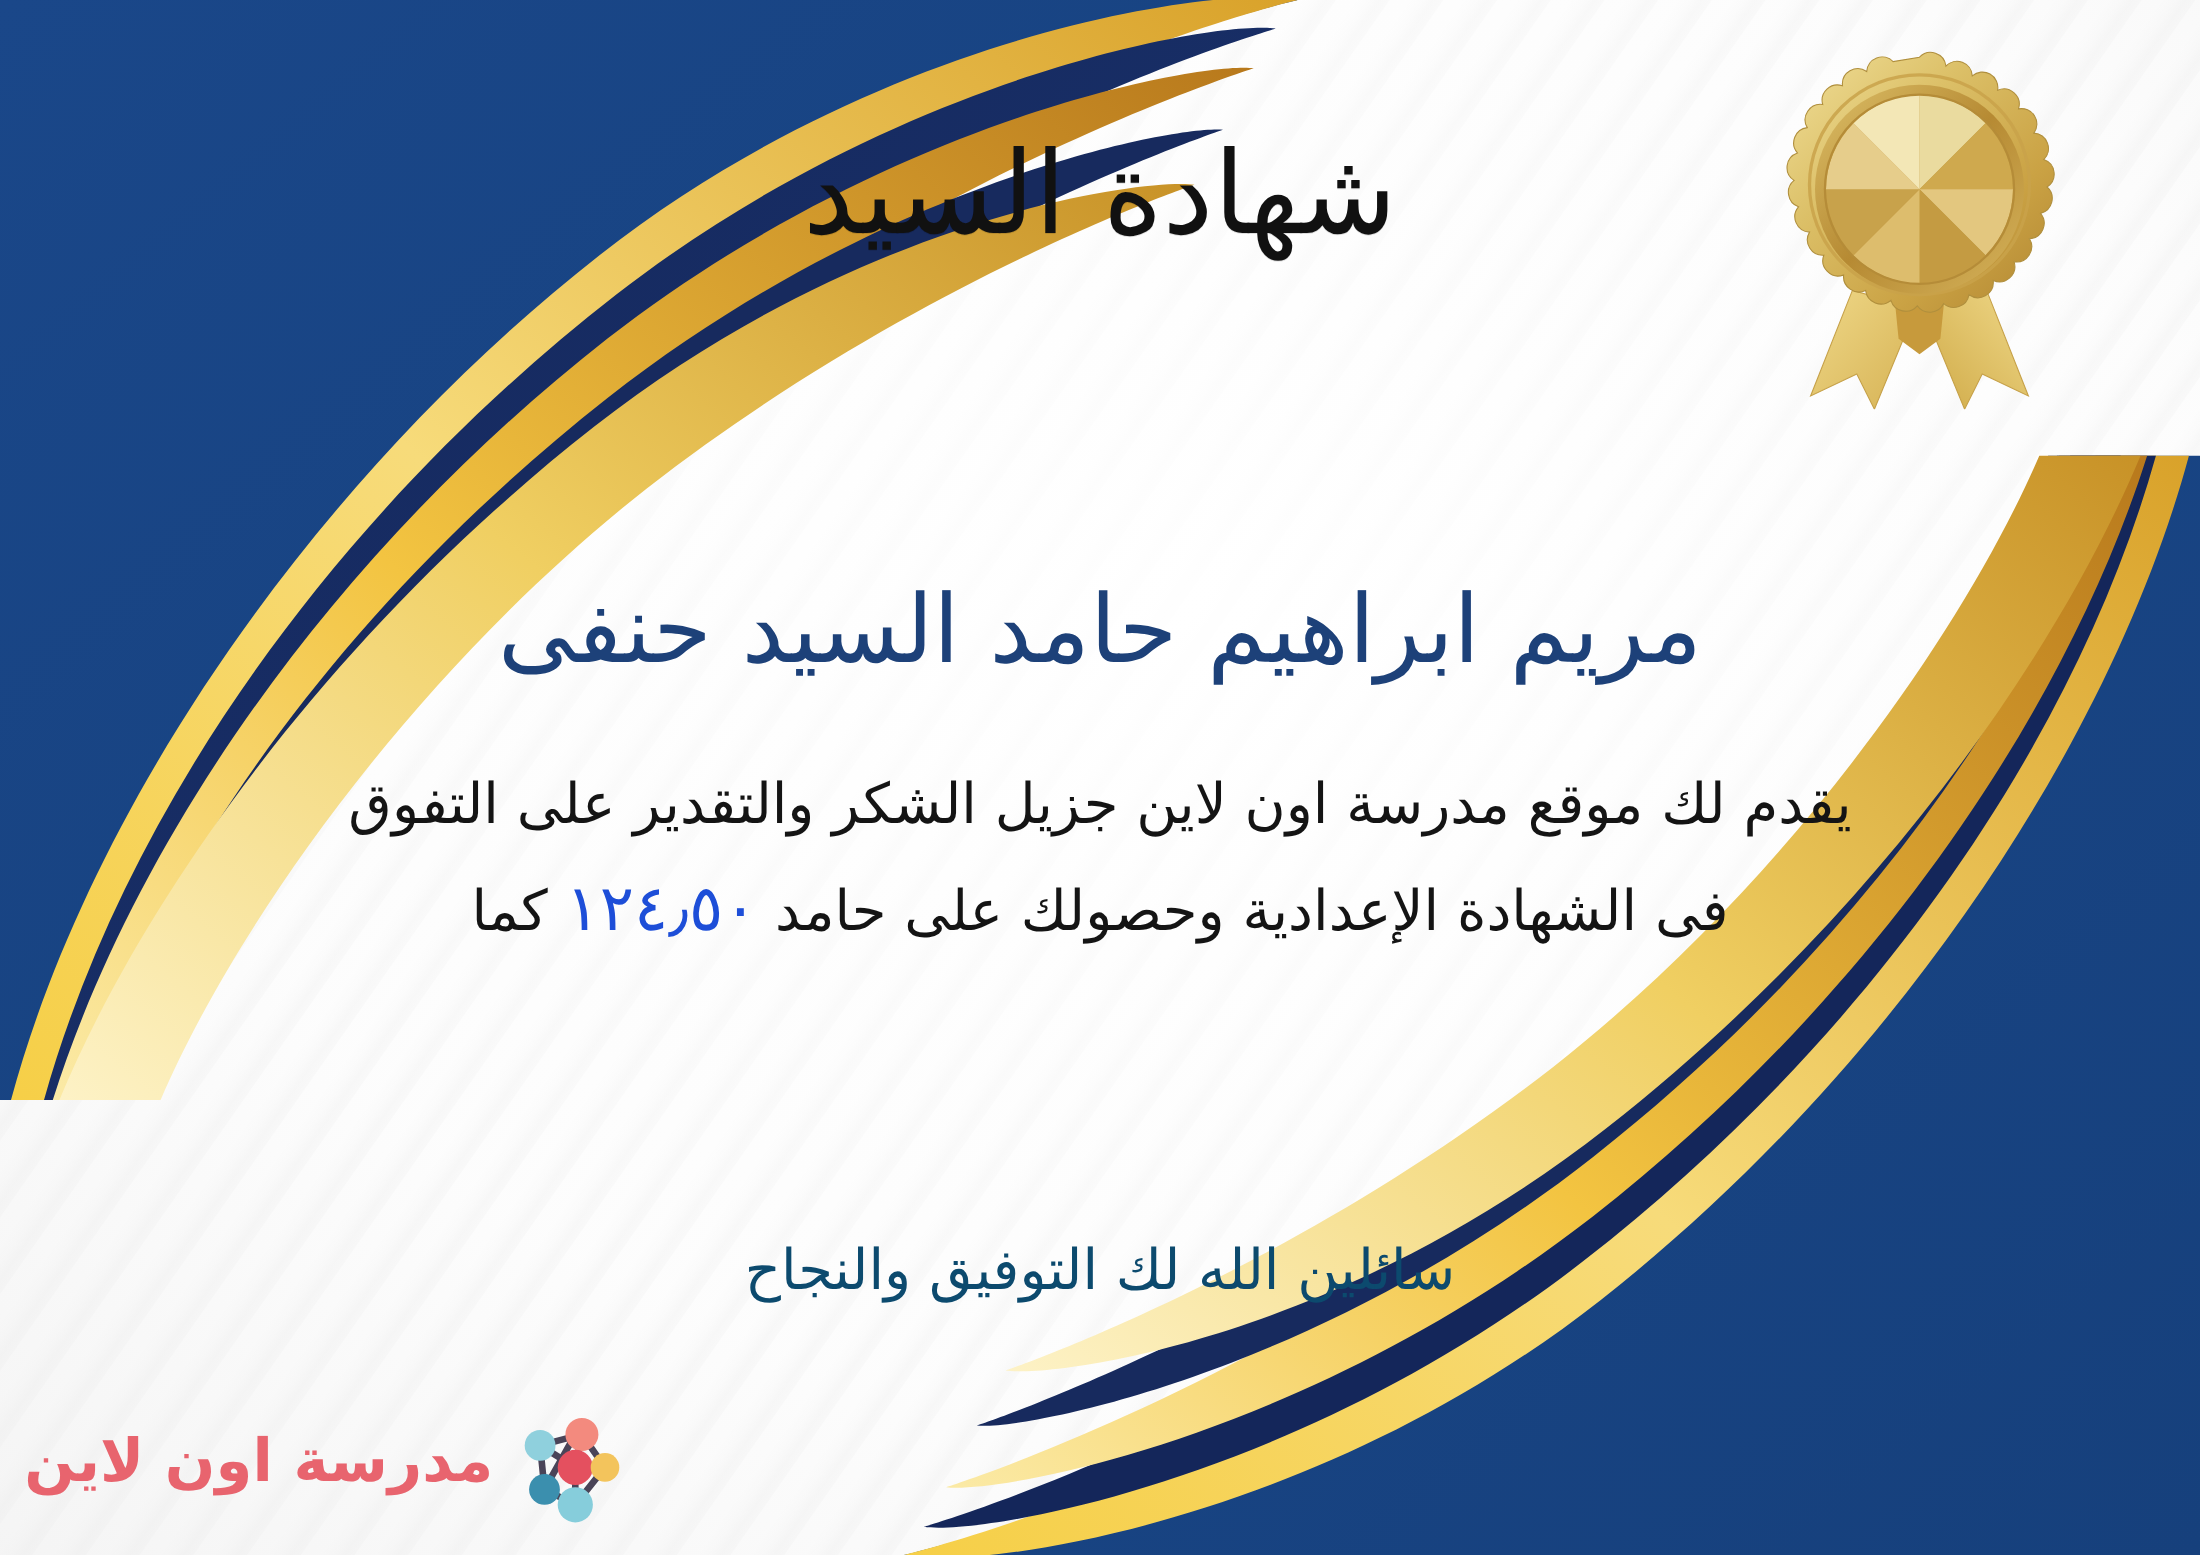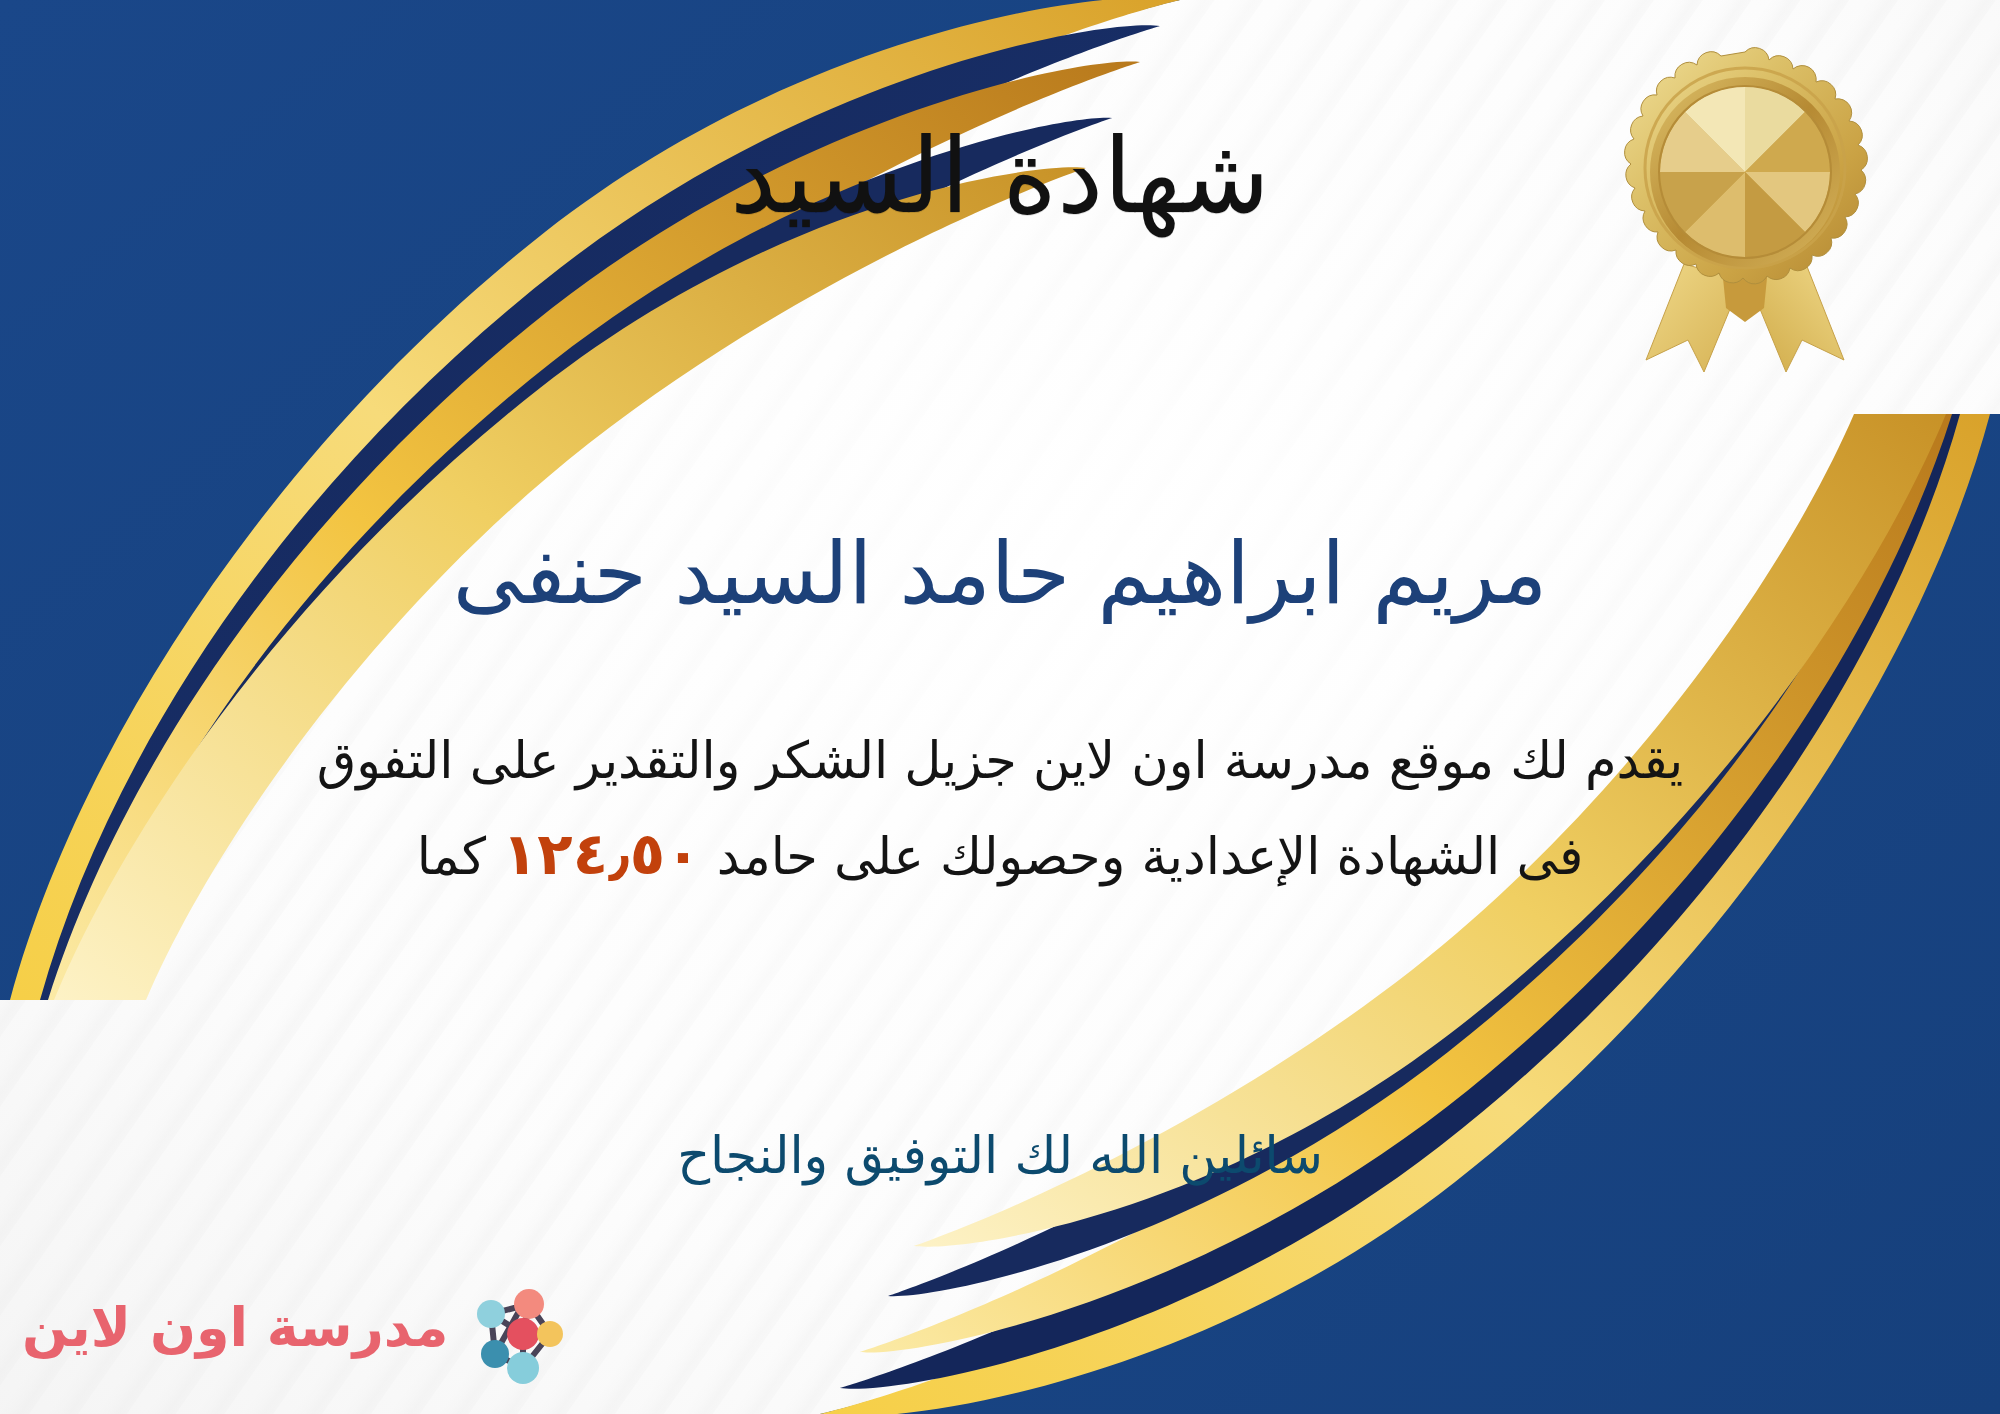--- a/index.html
+++ b/index.html
@@ -78,34 +78,34 @@
     text-align: center;
     font-size: 86px;
     line-height: 1.12;
     font-weight: 400;
     color: #1d4179;
     direction: rtl;
   }
 
   .body-block {
     position: absolute;
-    top: 717px;
+    top: 688px;
     left: 80px;
     width: 1840px;
     text-align: center;
     direction: rtl;
     color: #141414;
     font-size: 51px;
     line-height: 1.72;
     font-weight: 400;
   }
   .body-line { white-space: nowrap; }
   .grade-value {
-    color: #c2410c;
-    font-weight: 700;
+    color: #1d4ed8;
+    font-weight: 400;
     font-size: 58px;
     letter-spacing: 2px;
     padding: 0 16px;
     text-align: right;
   }
 
   .closing-line {
     position: absolute;
     top: 1120px;
     left: 0;

